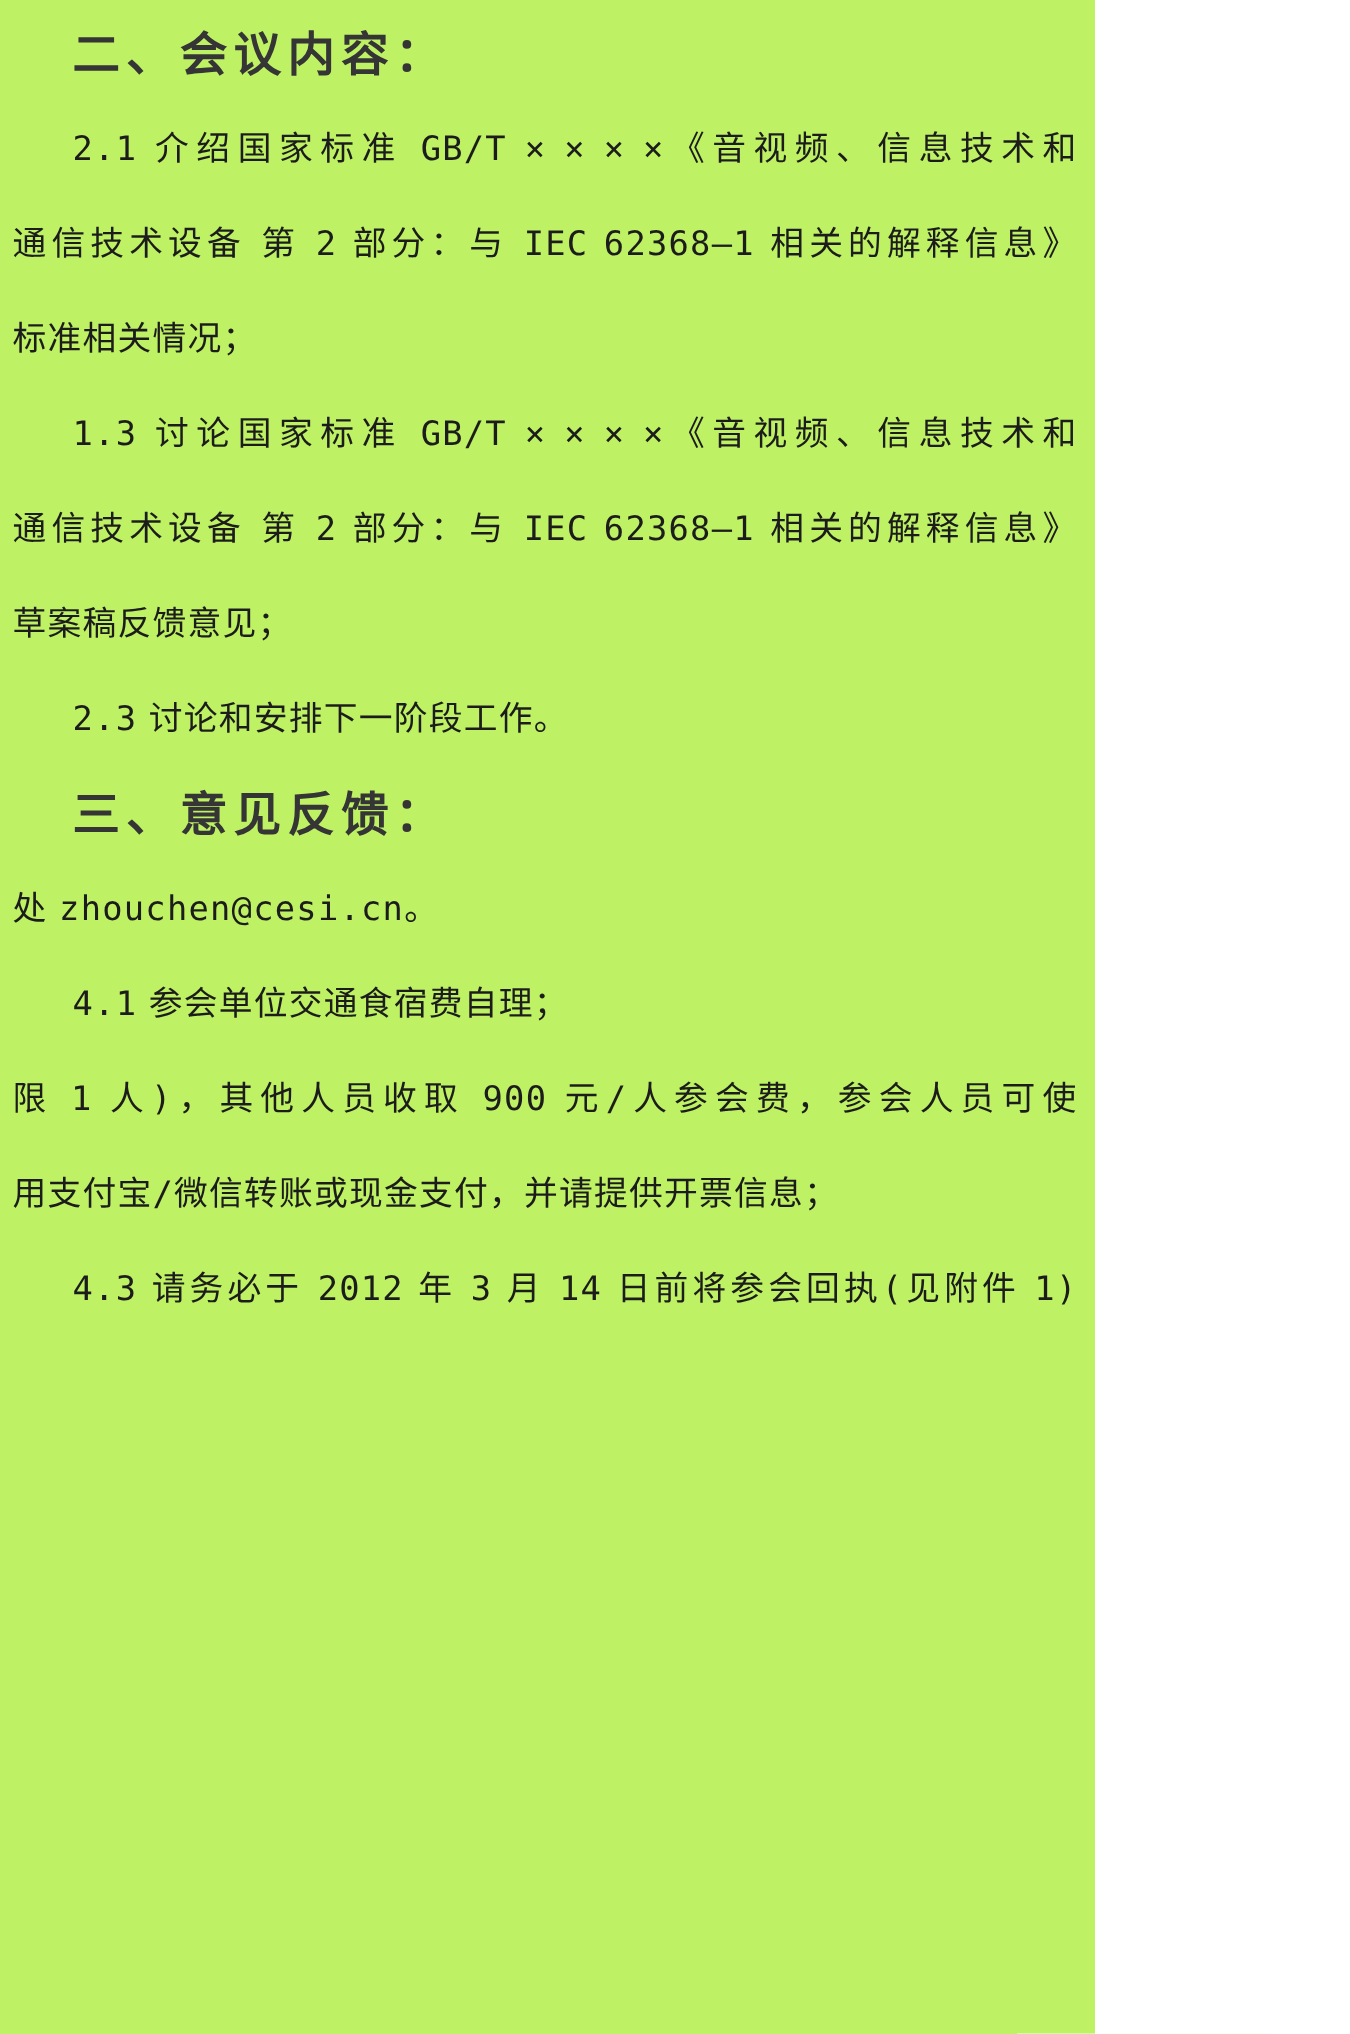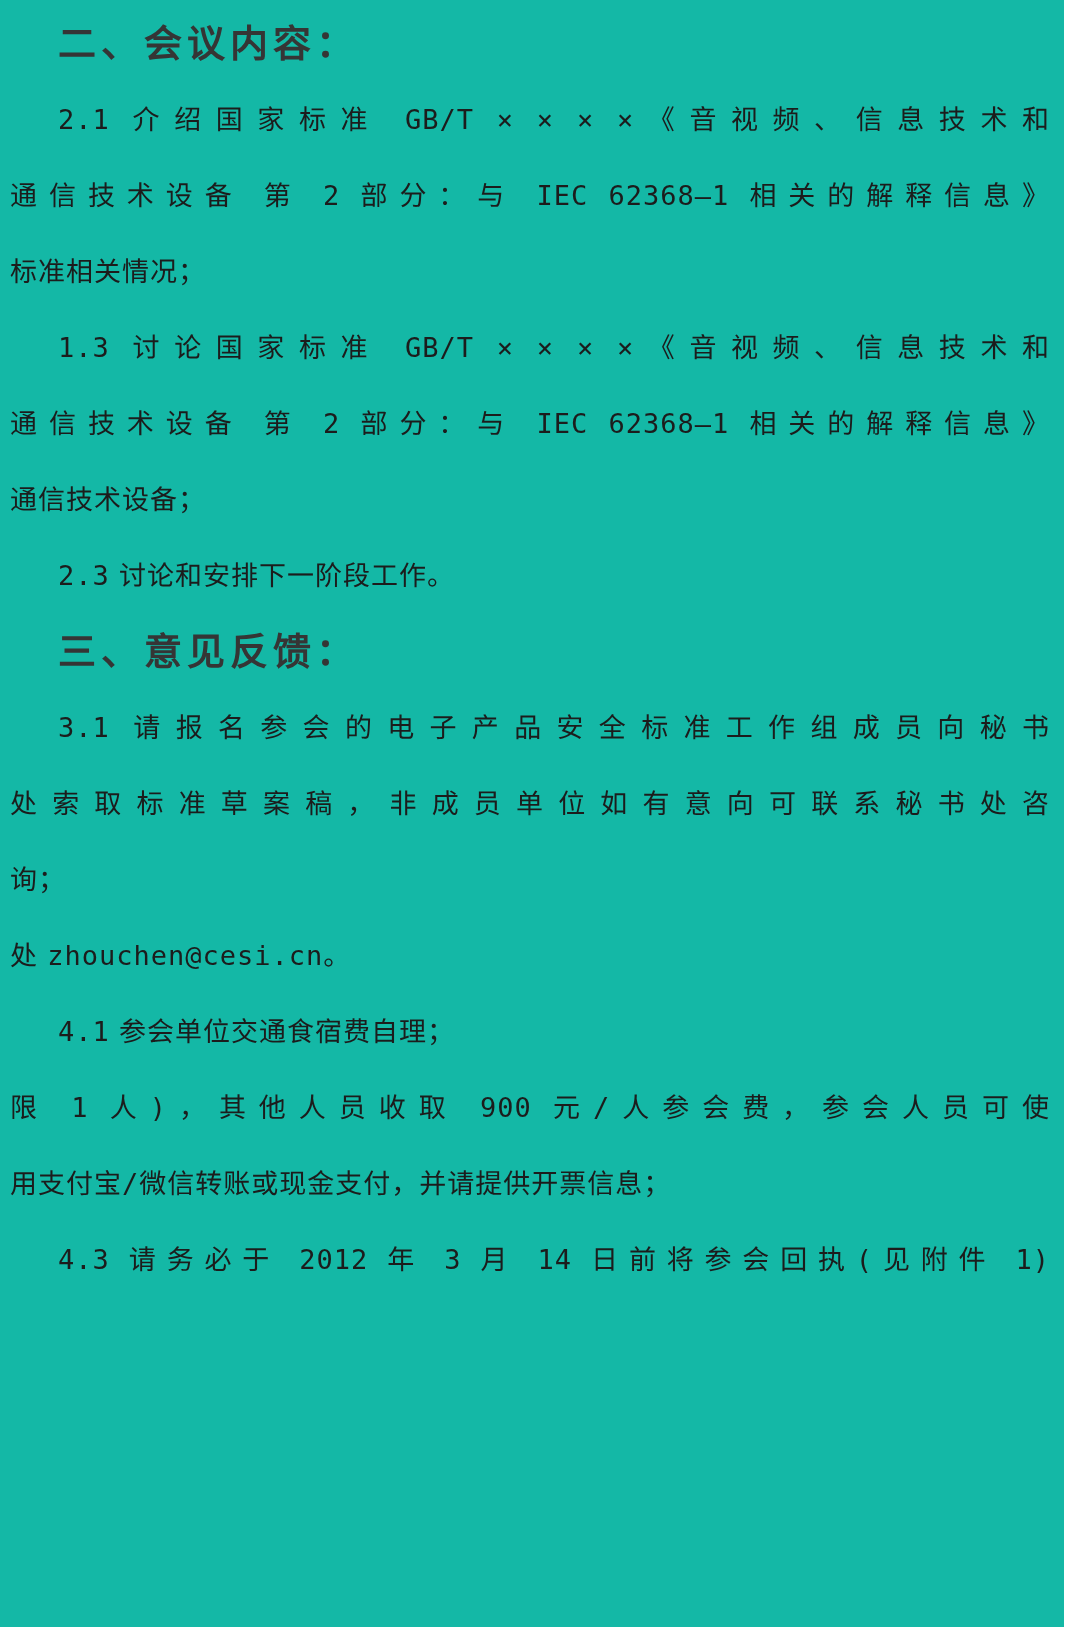--- a/index.html
+++ b/index.html
@@ -2,24 +2,24 @@
 <html lang="zh-CN"><head>
 <meta charset="utf-8">
 <style>
   html, body {
     margin: 0;
     padding: 0;
     background: #ffffff;
   }
   .page {
     position: relative;
-    width: 1064px;
+    width: 876px;
     height: 1627px;
     box-sizing: border-box;
-    background: #14b8a6;
+    background: #bef264;
     padding: 6px 14px 0 10px;
     overflow: hidden;
     font-family: "DejaVu Sans Mono", monospace;
   }
   .doc-block {
     margin: 0;
   }
   .line {
     height: 76px;
     line-height: 76px;
@@ -57,32 +57,27 @@
         <div class="line heading indent">二、会议内容：</div>
       </div>
       <div class="doc-block">
         <div class="line indent fill">2.1 介绍国家标准 GB/T × × × ×《音视频、信息技术和</div>
         <div class="line fill">通信技术设备 第 2 部分：与 IEC 62368—1 相关的解释信息》</div>
         <div class="line">标准相关情况；</div>
       </div>
       <div class="doc-block">
         <div class="line indent fill">1.3 讨论国家标准 GB/T × × × ×《音视频、信息技术和</div>
         <div class="line fill">通信技术设备 第 2 部分：与 IEC 62368—1 相关的解释信息》</div>
-        <div class="line">通信技术设备；</div>
+        <div class="line">草案稿反馈意见；</div>
       </div>
       <div class="doc-block">
         <div class="line indent">2.3 讨论和安排下一阶段工作。</div>
       </div>
       <div class="doc-block">
         <div class="line heading indent">三、意见反馈：</div>
-      </div>
-      <div class="doc-block">
-        <div class="line indent fill">3.1 请报名参会的电子产品安全标准工作组成员向秘书</div>
-        <div class="line fill">处索取标准草案稿，非成员单位如有意向可联系秘书处咨</div>
-        <div class="line">询；</div>
       </div>
       <div class="doc-block">
         <div class="line">处 zhouchen@cesi.cn。</div>
       </div>
       <div class="doc-block">
         <div class="line indent">4.1 参会单位交通食宿费自理；</div>
       </div>
       <div class="doc-block">
         <div class="line fill">限 1 人)，其他人员收取 900 元/人参会费，参会人员可使</div>
         <div class="line">用支付宝/微信转账或现金支付，并请提供开票信息；</div>

